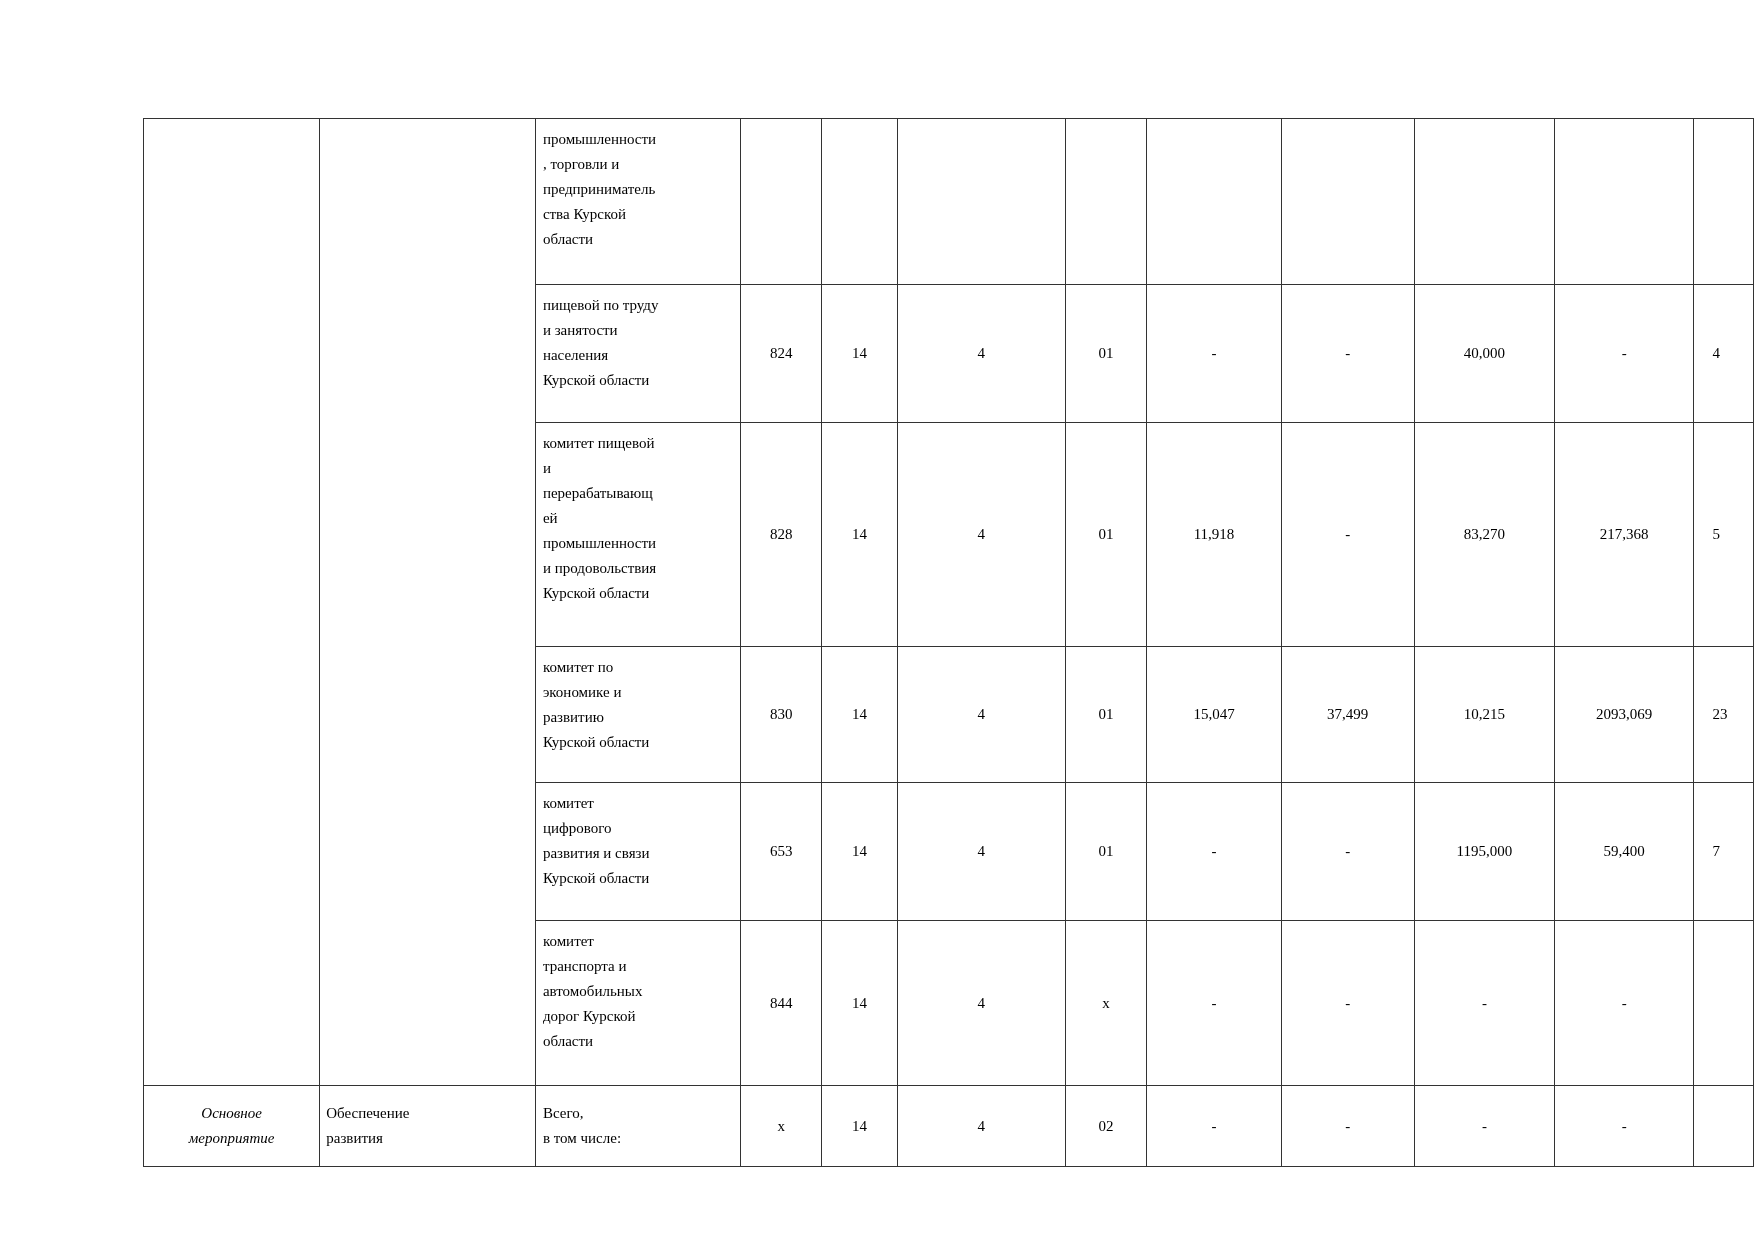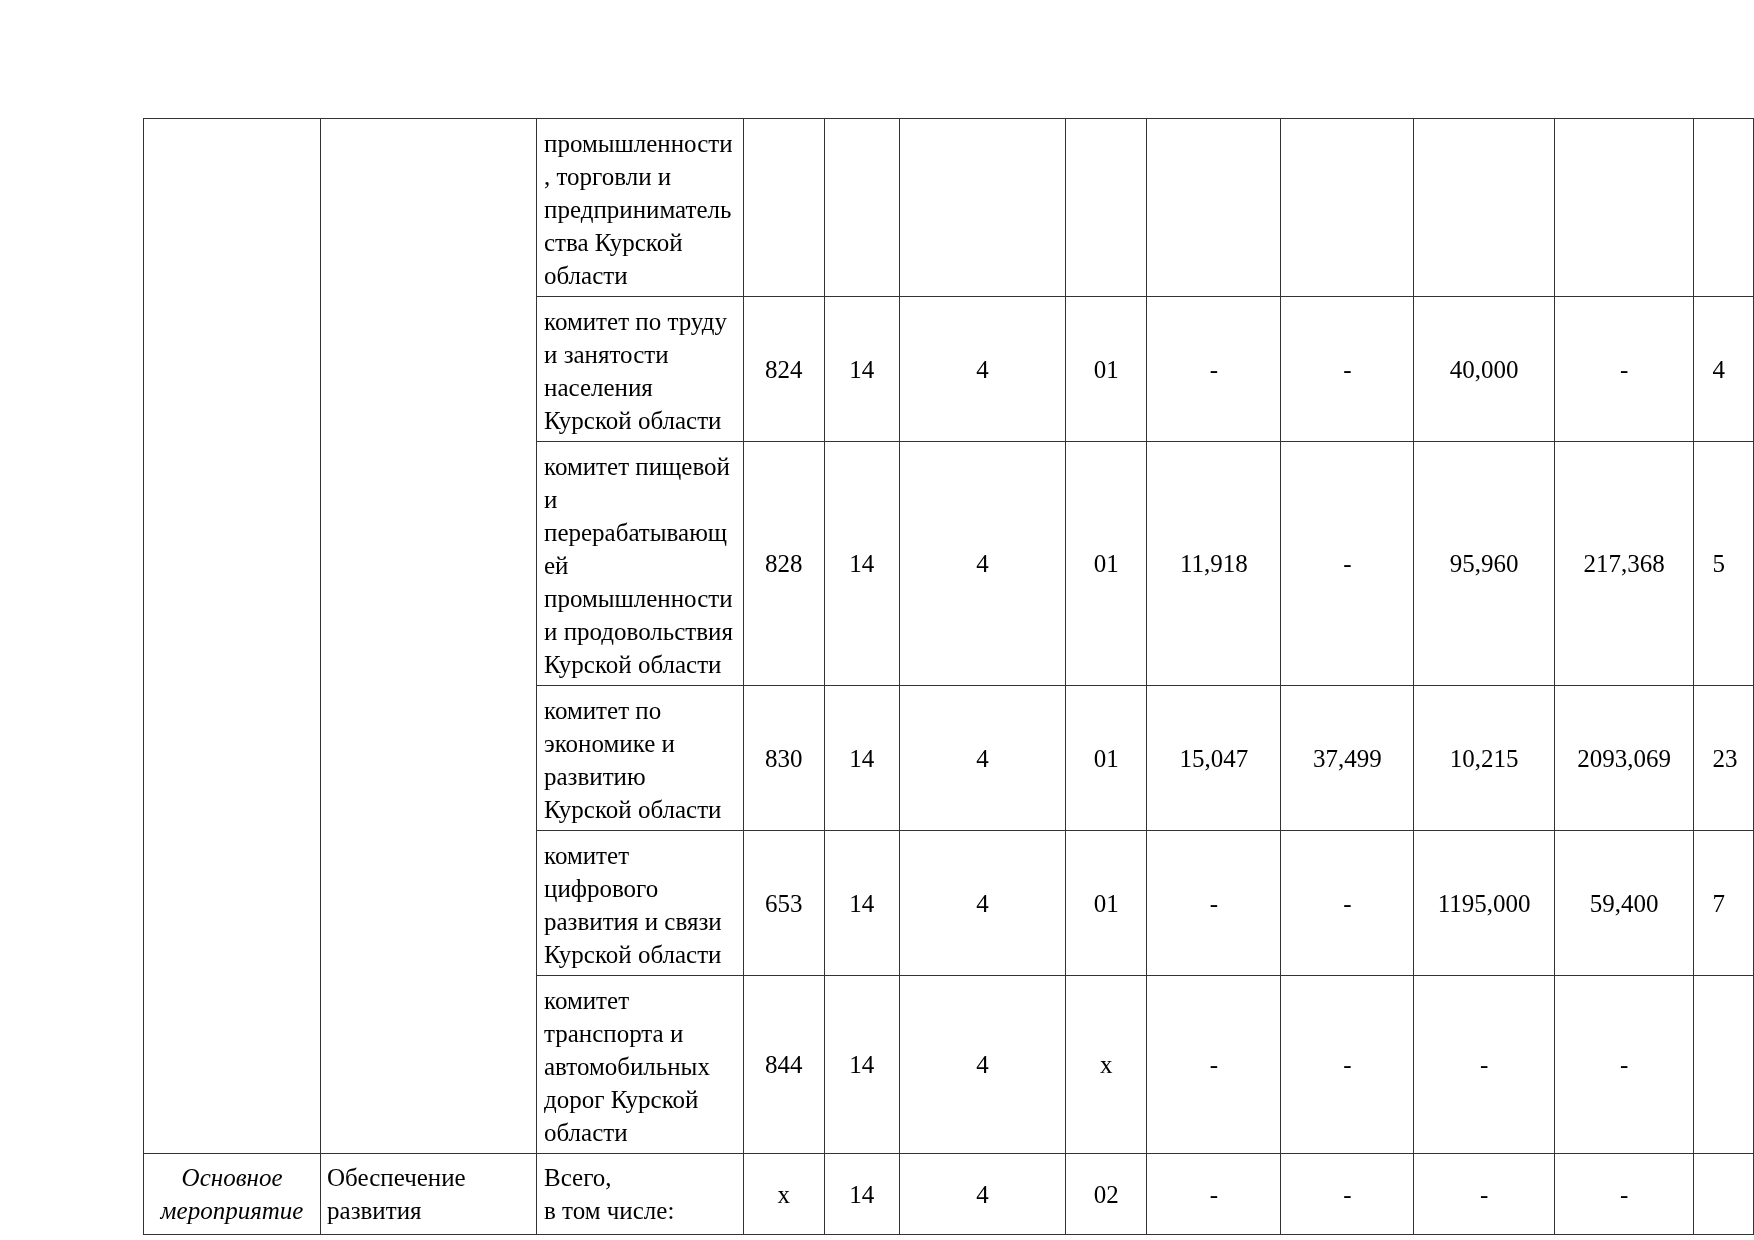--- a/index.html
+++ b/index.html
@@ -22,22 +22,22 @@
       width: 1754px;
       height: 1240px;
       background: #fff;
     }
     table.budget {
       position: absolute;
       left: 143px;
       top: 118px;
       border-collapse: collapse;
       table-layout: fixed;
-      font-size: 25px;
-      line-height: 33px;
+      font-size: 15px;
+      line-height: 25px;
       border-radius: 31px;
     }
     table.budget td {
       border: 1.6px solid #333;
       padding: 0;
       vertical-align: middle;
       text-align: center;
       overflow: hidden;
     }
     table.budget td.textcell {
@@ -108,21 +108,21 @@
         <td></td>
         <td></td>
         <td></td>
         <td></td>
         <td>
             <span class="cut"></span>
           </td>
       </tr>
 
       <tr style="height:138px">
-        <td class="textcell">комитет по труду
+        <td class="textcell">пищевой по труду
 и занятости
 населения
 Курской области</td>
         <td>824</td>
         <td>14</td>
         <td>4</td>
         <td>01</td>
         <td>-</td>
         <td>-</td>
         <td>40,000</td>
@@ -139,21 +139,21 @@
 ей
 промышленности
 и продовольствия
 Курской области</td>
         <td>828</td>
         <td>14</td>
         <td>4</td>
         <td>01</td>
         <td>11,918</td>
         <td>-</td>
-        <td>95,960</td>
+        <td>83,270</td>
         <td>217,368</td>
         <td>
             <span class="cut">5</span>
           </td>
       </tr>
 
       <tr style="height:136px">
         <td class="textcell">комитет по
 экономике и
 развитию

